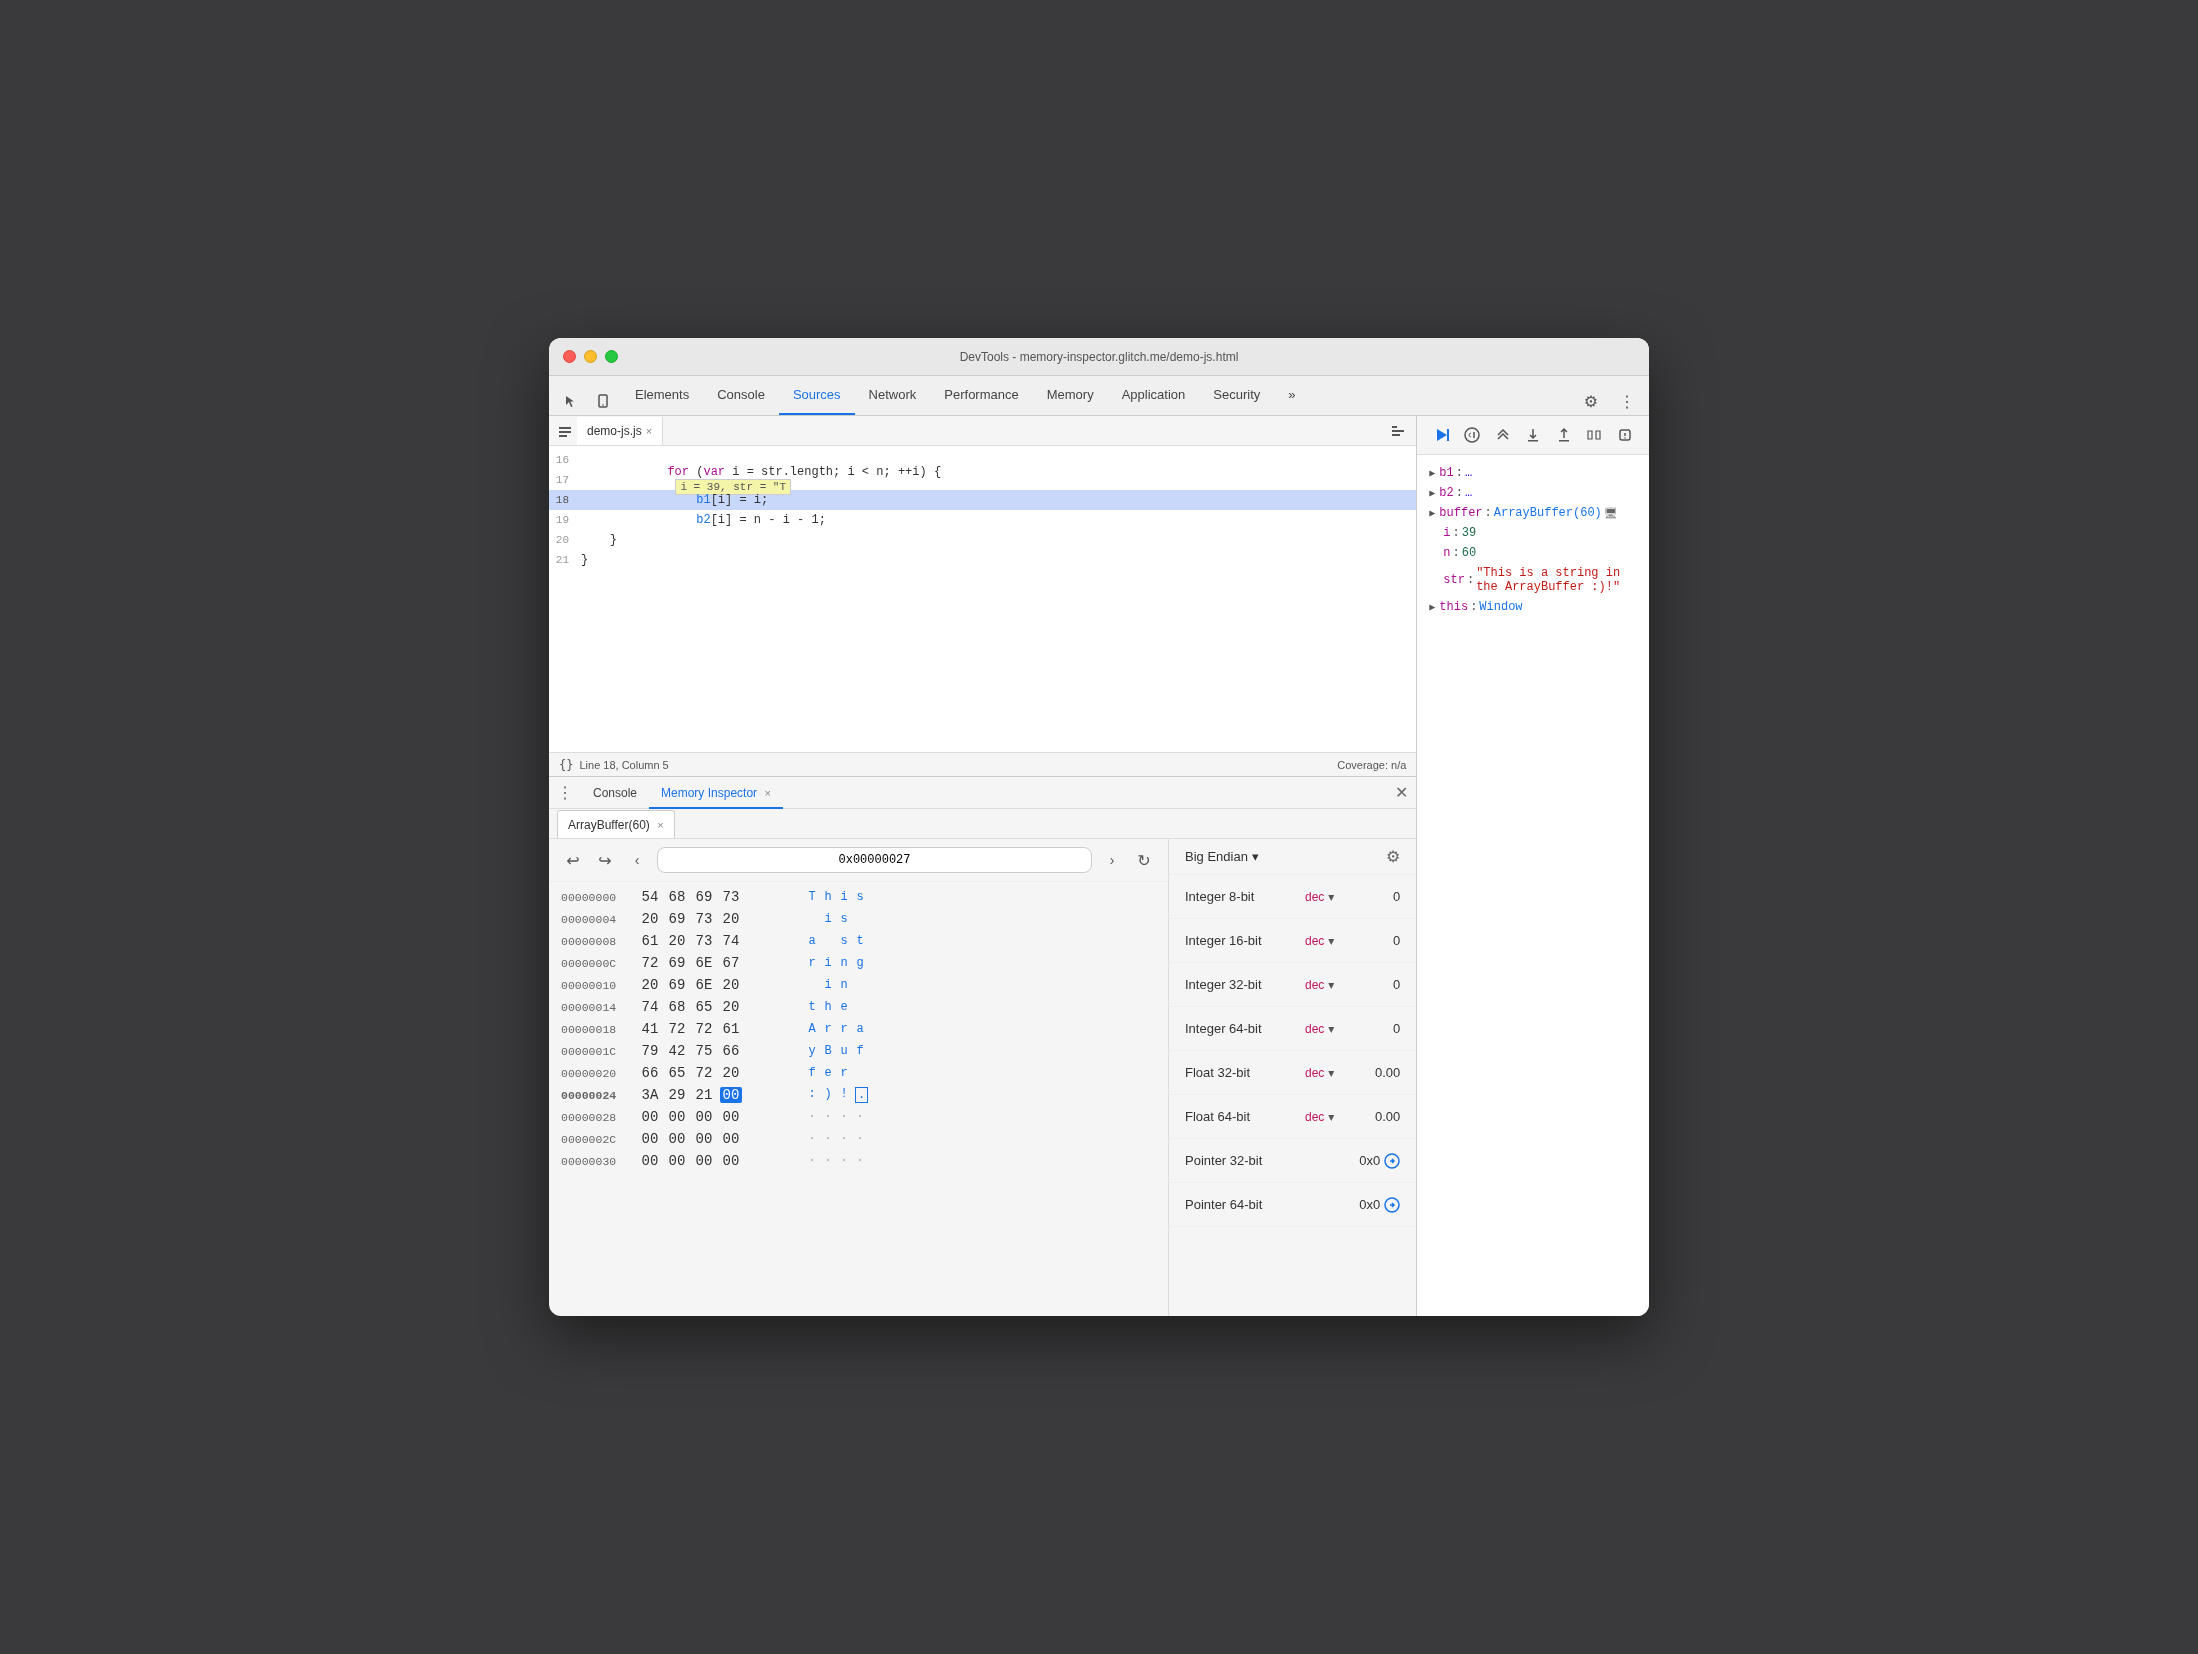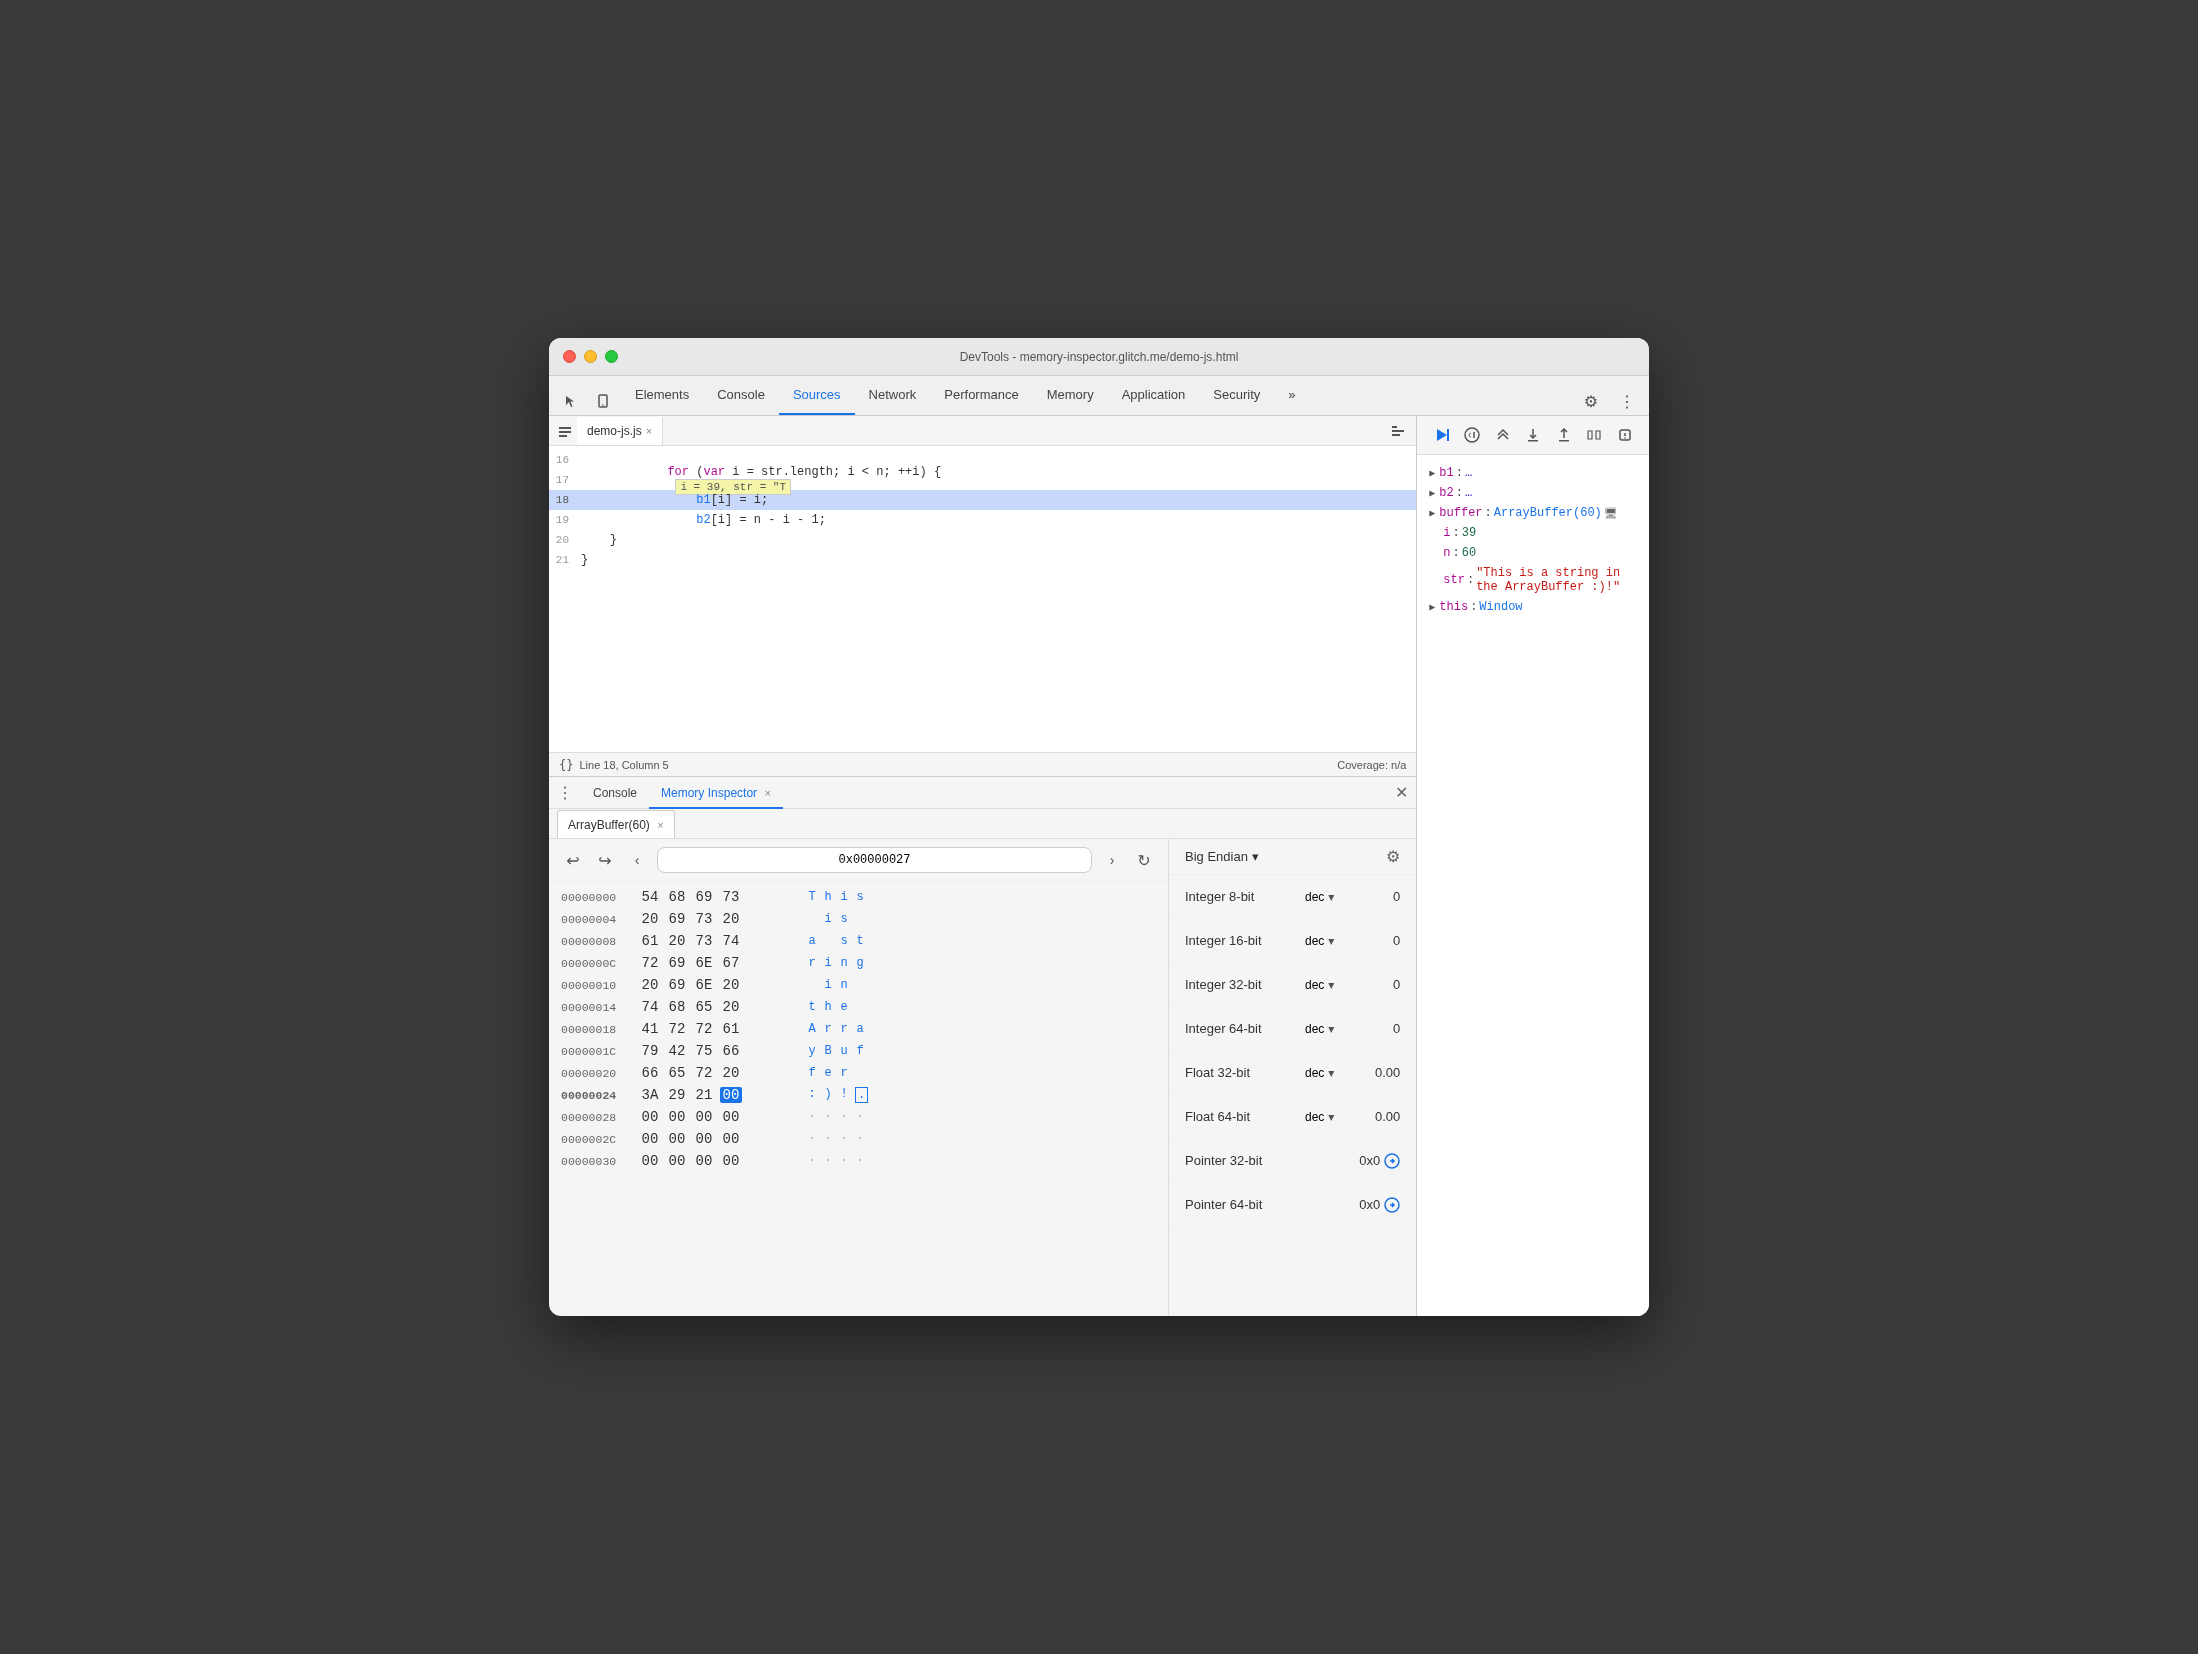--- a/index.html
+++ b/index.html
@@ -422,21 +422,21 @@
       min-width: 120px;
     }
     .mi-value-format {
       display: flex;
       align-items: center;
       gap: 4px;
       min-width: 70px;
     }
     .mi-value-format-text {
       font-size: 12px;
-      color: #000000;
+      color: #be185d;
     }
     .mi-value-dropdown {
       font-size: 12px;
       color: #555;
       cursor: pointer;
     }
     .mi-value-num {
       font-size: 13px;
       color: #333;
       margin-left: auto;

